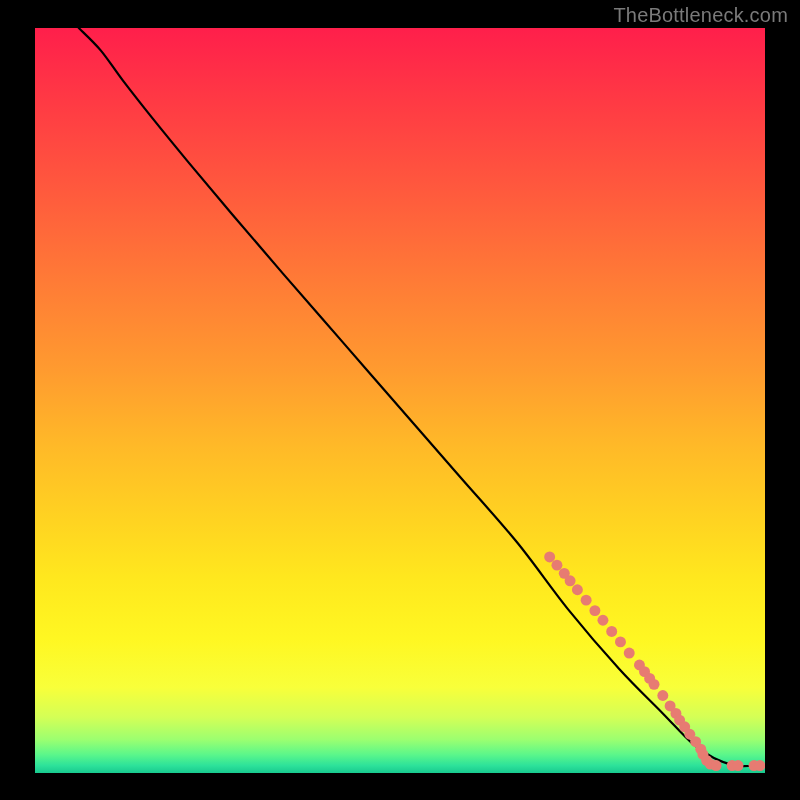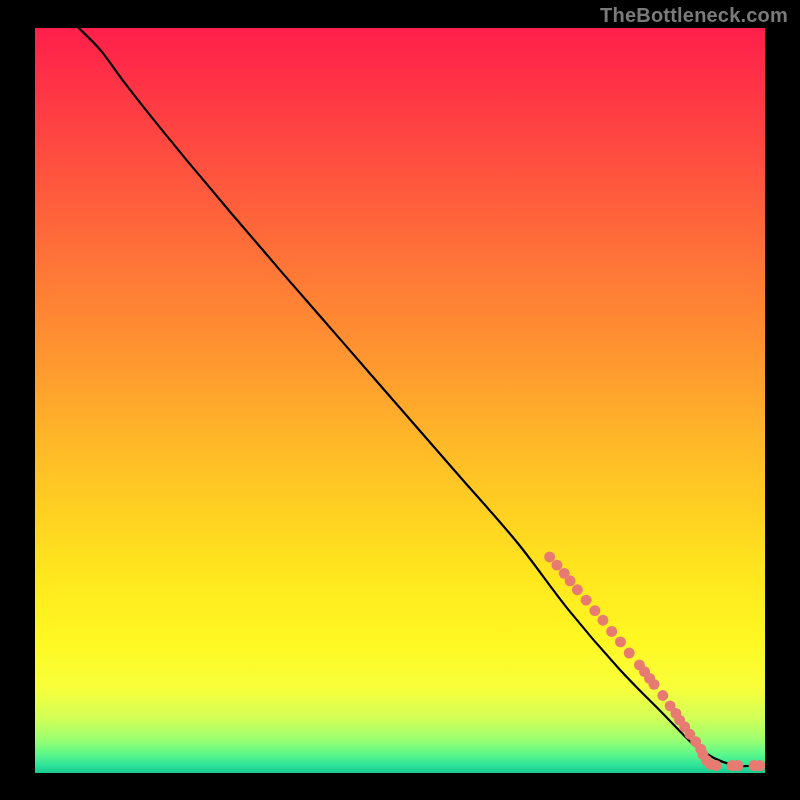--- a/index.html
+++ b/index.html
@@ -16,21 +16,21 @@
     width: 800px;
     height: 800px;
     background: #000000;
   }
   .watermark {
     position: absolute;
     top: 4px;
     right: 12px;
     color: #7a7a7a;
     font-size: 20px;
-    font-weight: 700;
+    font-weight: 400;
     letter-spacing: 0.2px;
     z-index: 5;
   }
   .plot {
     position: absolute;
     left: 35px;
     top: 28px;
     width: 730px;
     height: 745px;
   }

